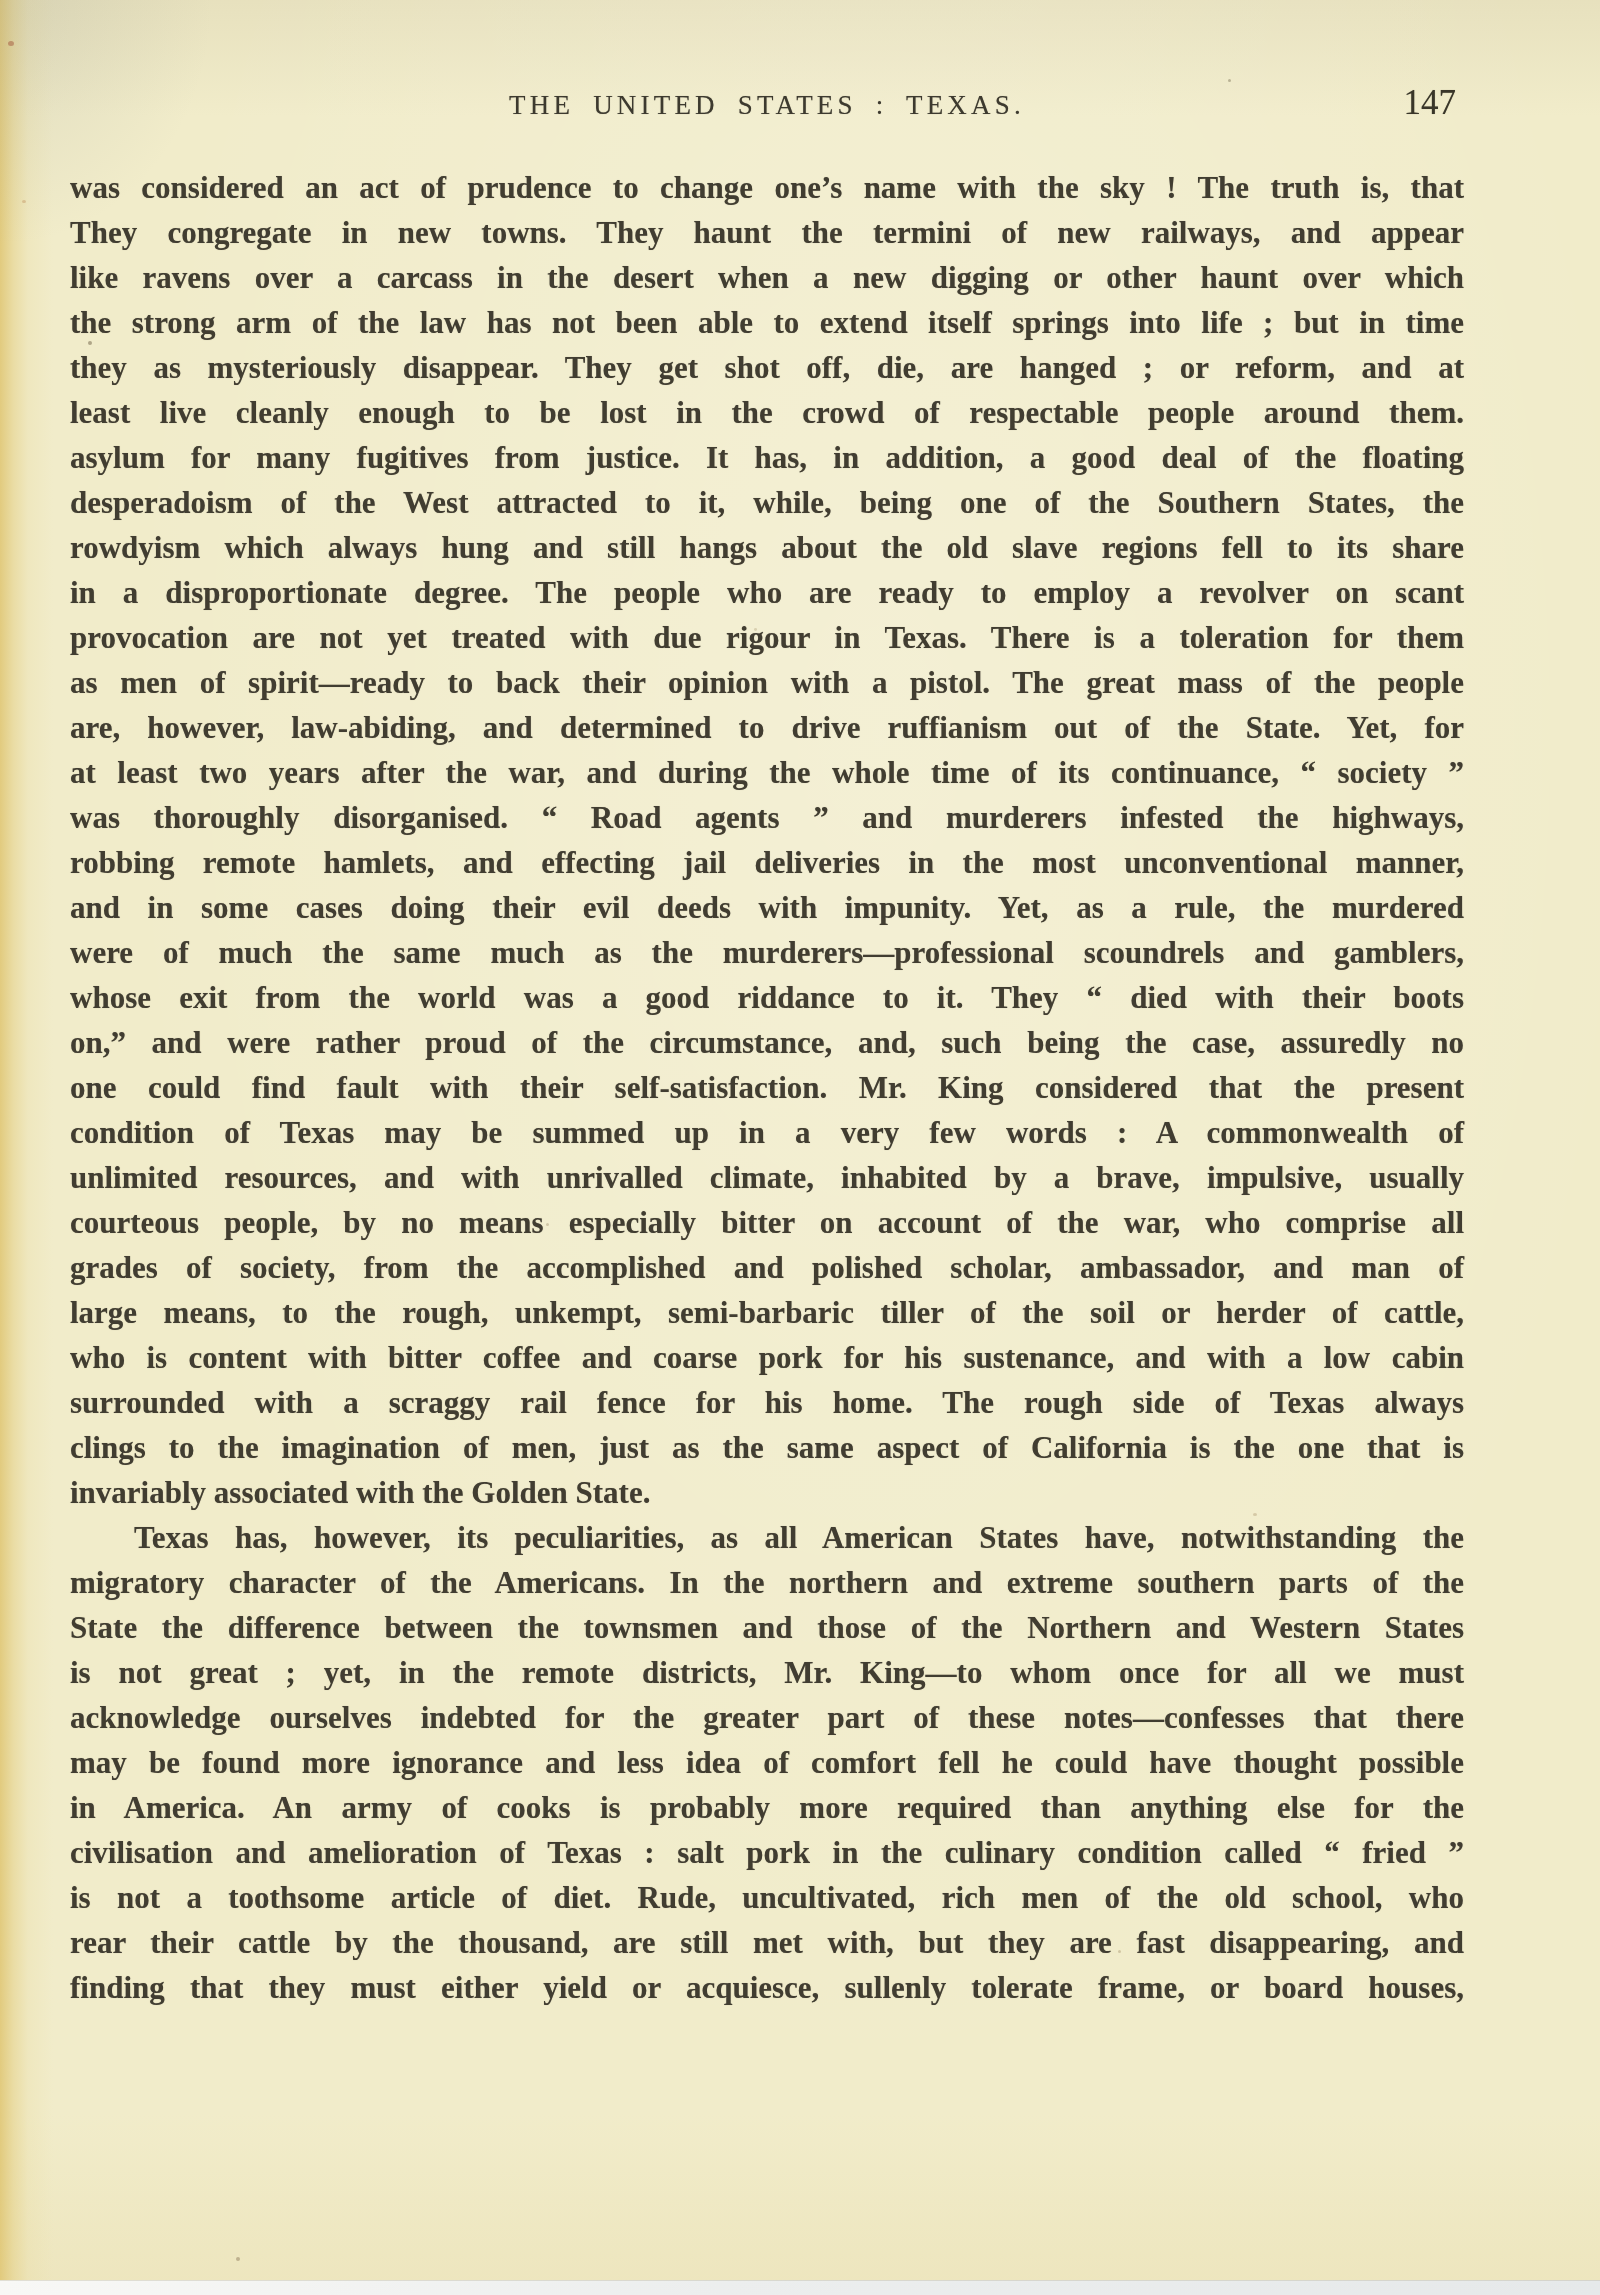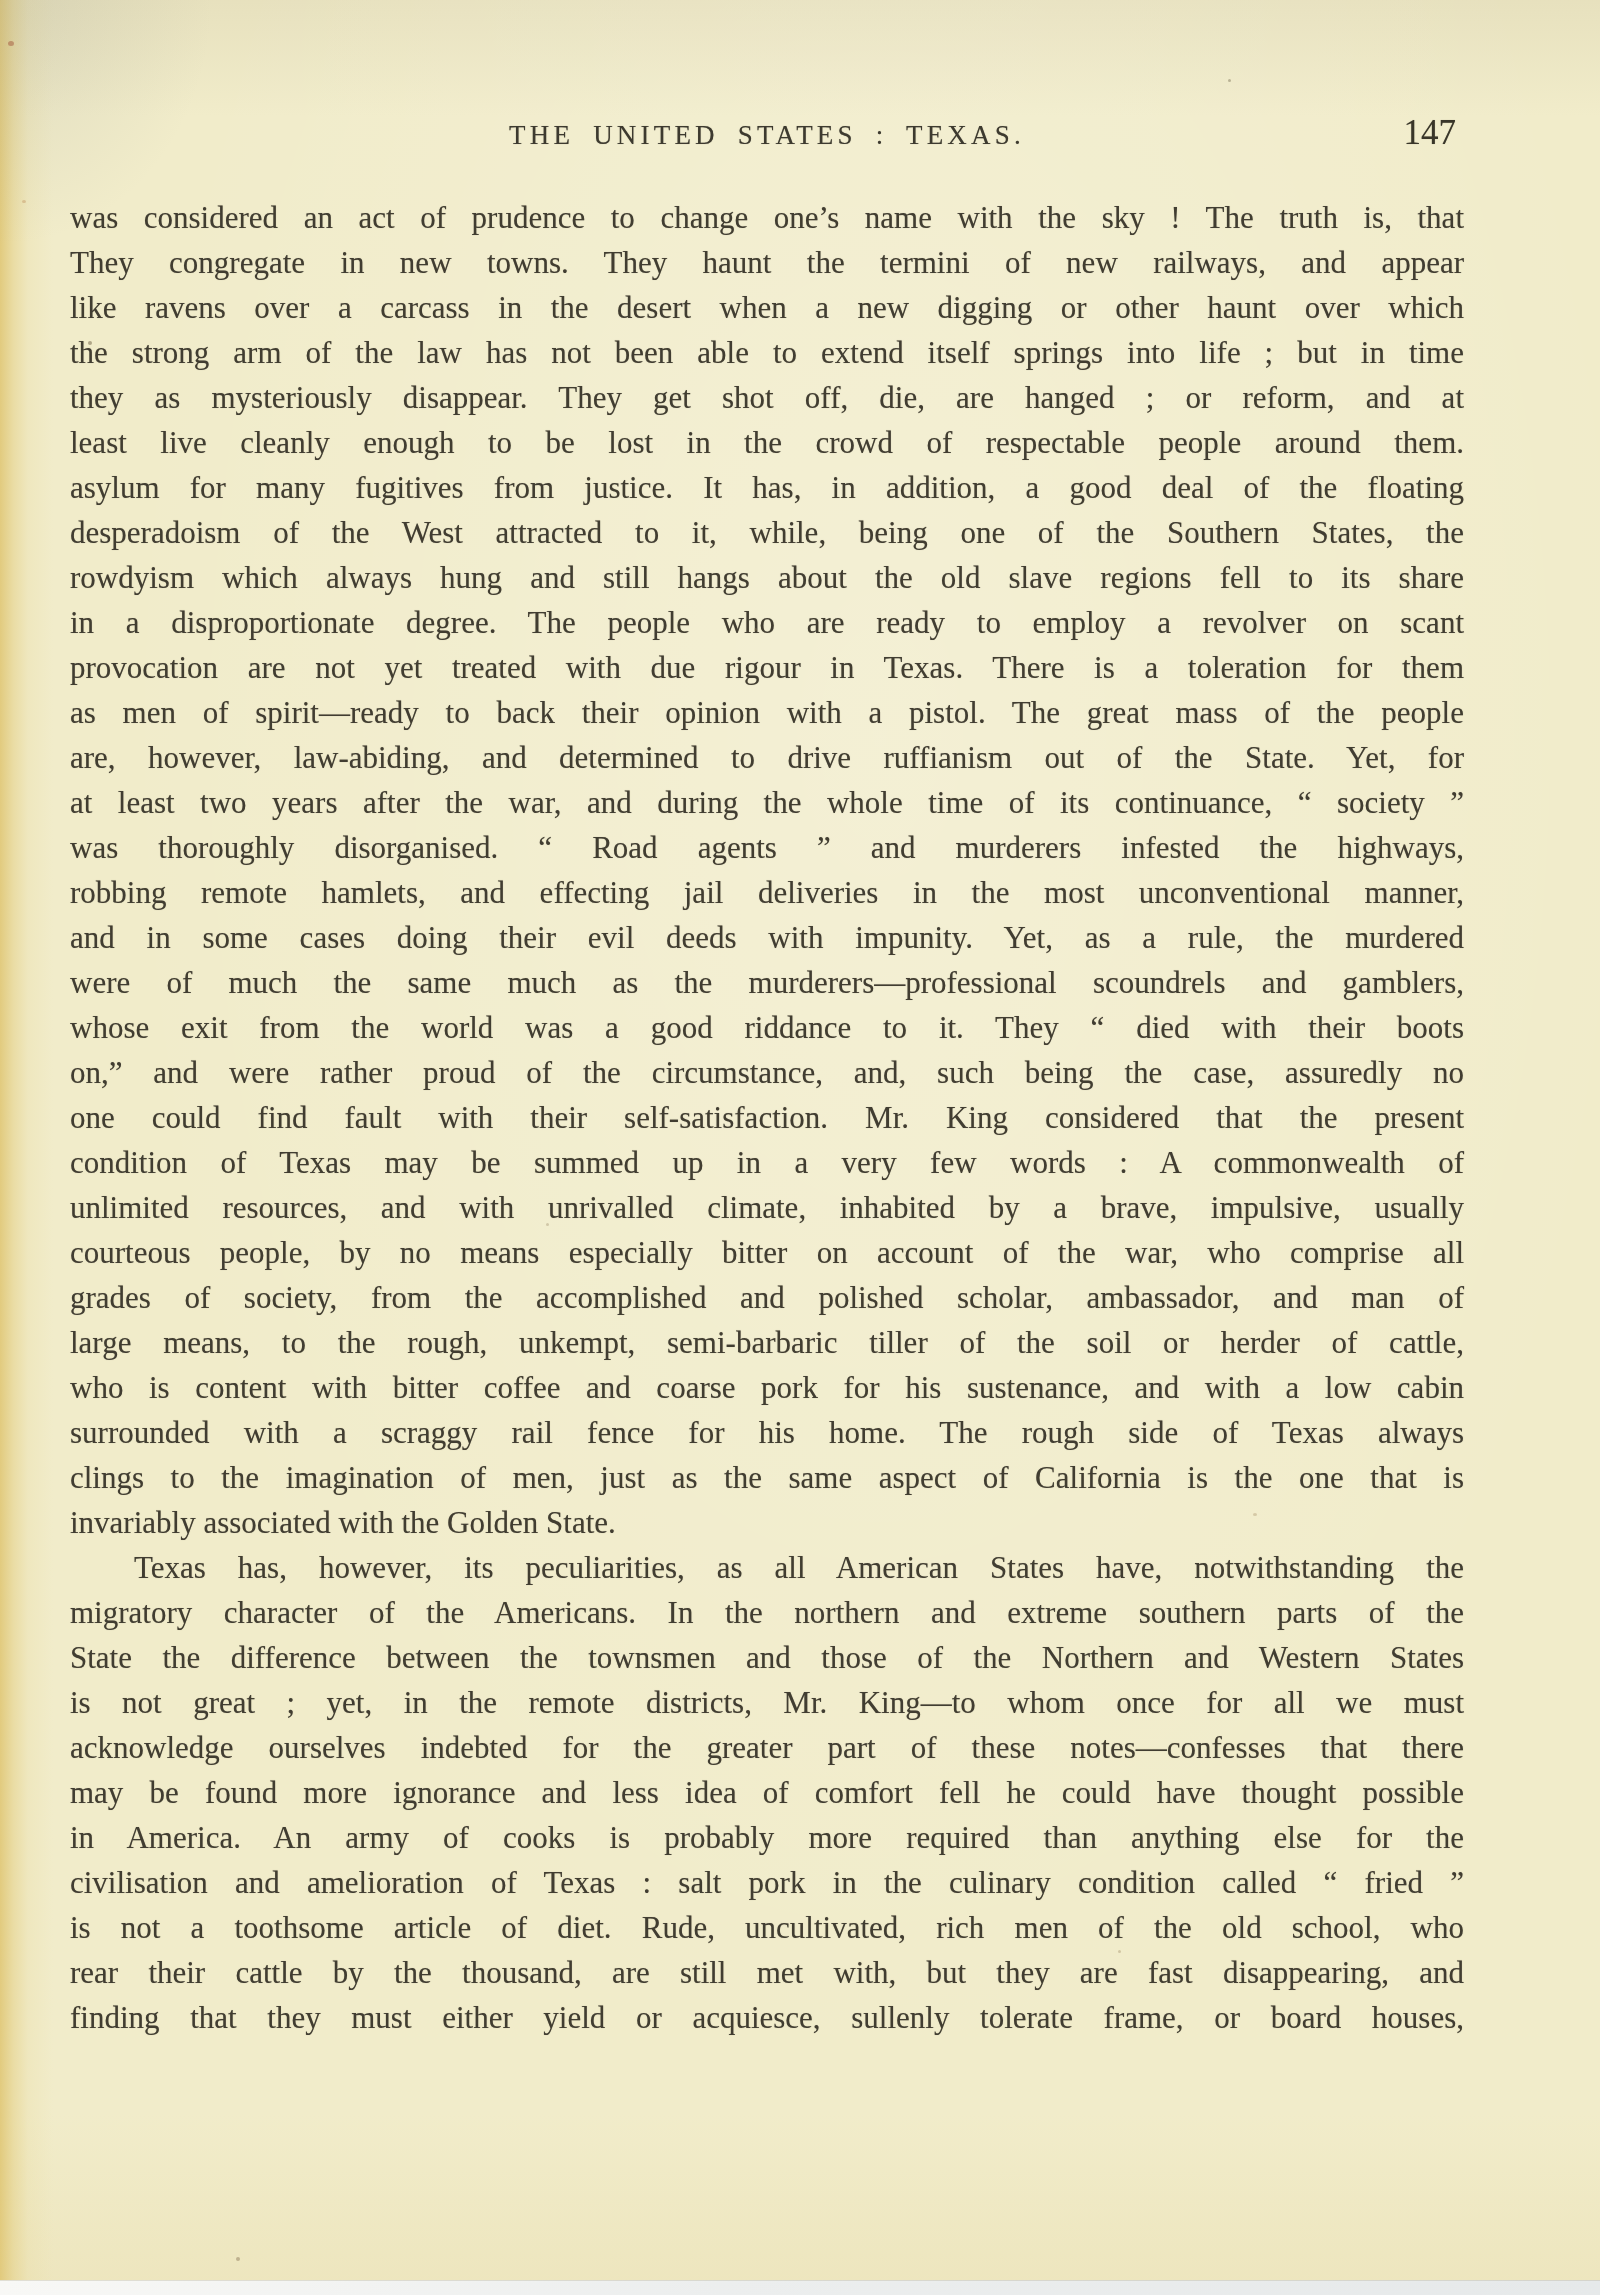--- a/index.html
+++ b/index.html
@@ -37,21 +37,21 @@
     position: absolute; left: 0; bottom: 0; width: 100%; height: 14px;
     background: linear-gradient(90deg, #f8f8f6 0%, #eceeee 45%, #e6e9ea 100%);
     border-top: 0.8px solid rgba(180,175,150,0.35);
   }
   .content {
     position: absolute;
     left: 70px; top: 0;
     width: 1394px;
     color: #403c30;
   }
-  .header { position: relative; margin-top: 120px; height: 38px; }
+  .header { position: relative; margin-top: 90px; height: 38px; }
   .running-title {
     text-align: center;
     font-size: 27px;
     letter-spacing: 0.155em;
     word-spacing: 0.30em;
     color: #3d3a2f;
     text-shadow: 0 0 0.8px rgba(61,58,47,0.45);
   }
   .folio {
     position: absolute; right: 8px; top: -6.6px;
@@ -63,20 +63,21 @@
   .paragraph { margin: 0; }
   .line {
     font-size: 31px;
     line-height: 45px;
     height: 45px;
     white-space: normal;
     text-align: justify;
     text-align-last: justify;
     color: #413d31;
     text-shadow: 0 0 0.8px rgba(65,61,49,0.38);
+    font-weight: bold;
   }
   .line.para-end { text-align-last: left; }
   .line.indent { text-indent: 64px; }
   
   .speck {
     position: absolute; border-radius: 50%;
     pointer-events: none;
   }
   .s1 { left: 8.3px;  top: 41px;   width: 5.8px; height: 5px; background: rgba(168,98,70,0.55); }
   .s2 { left: 88px; top: 341px;  width: 4.1px; height: 4.1px; background: rgba(110,95,70,0.50); }

